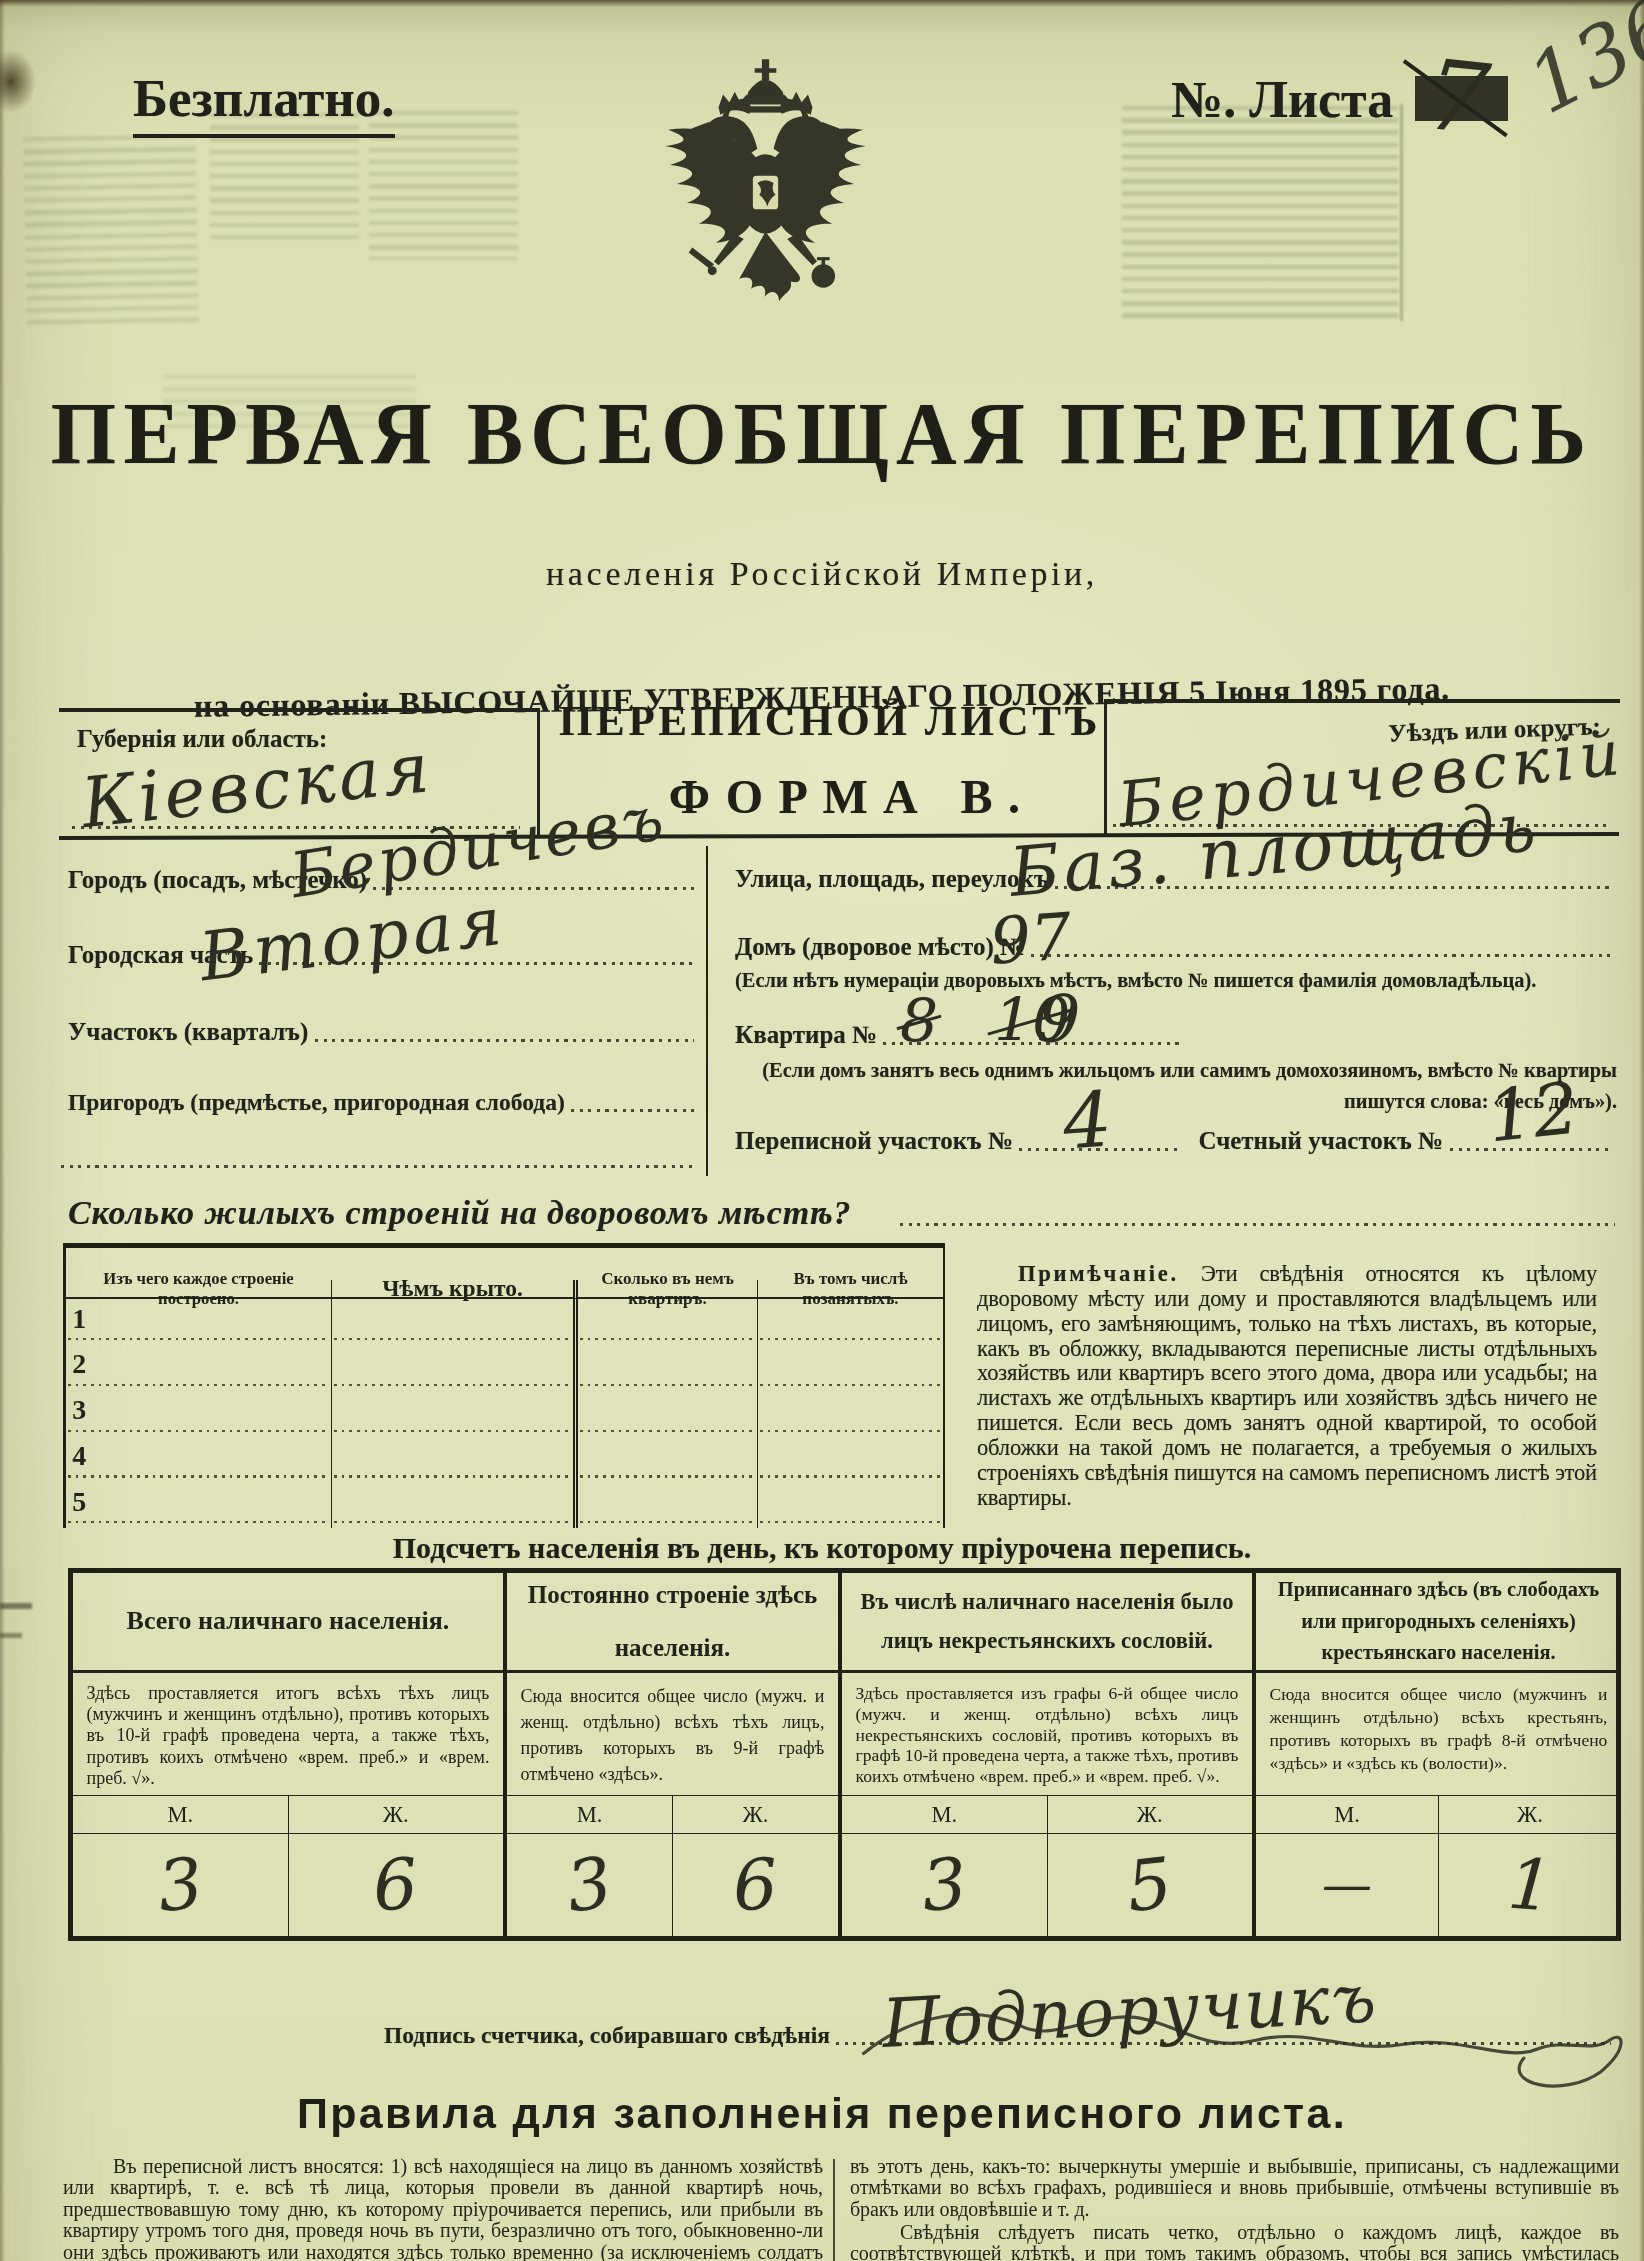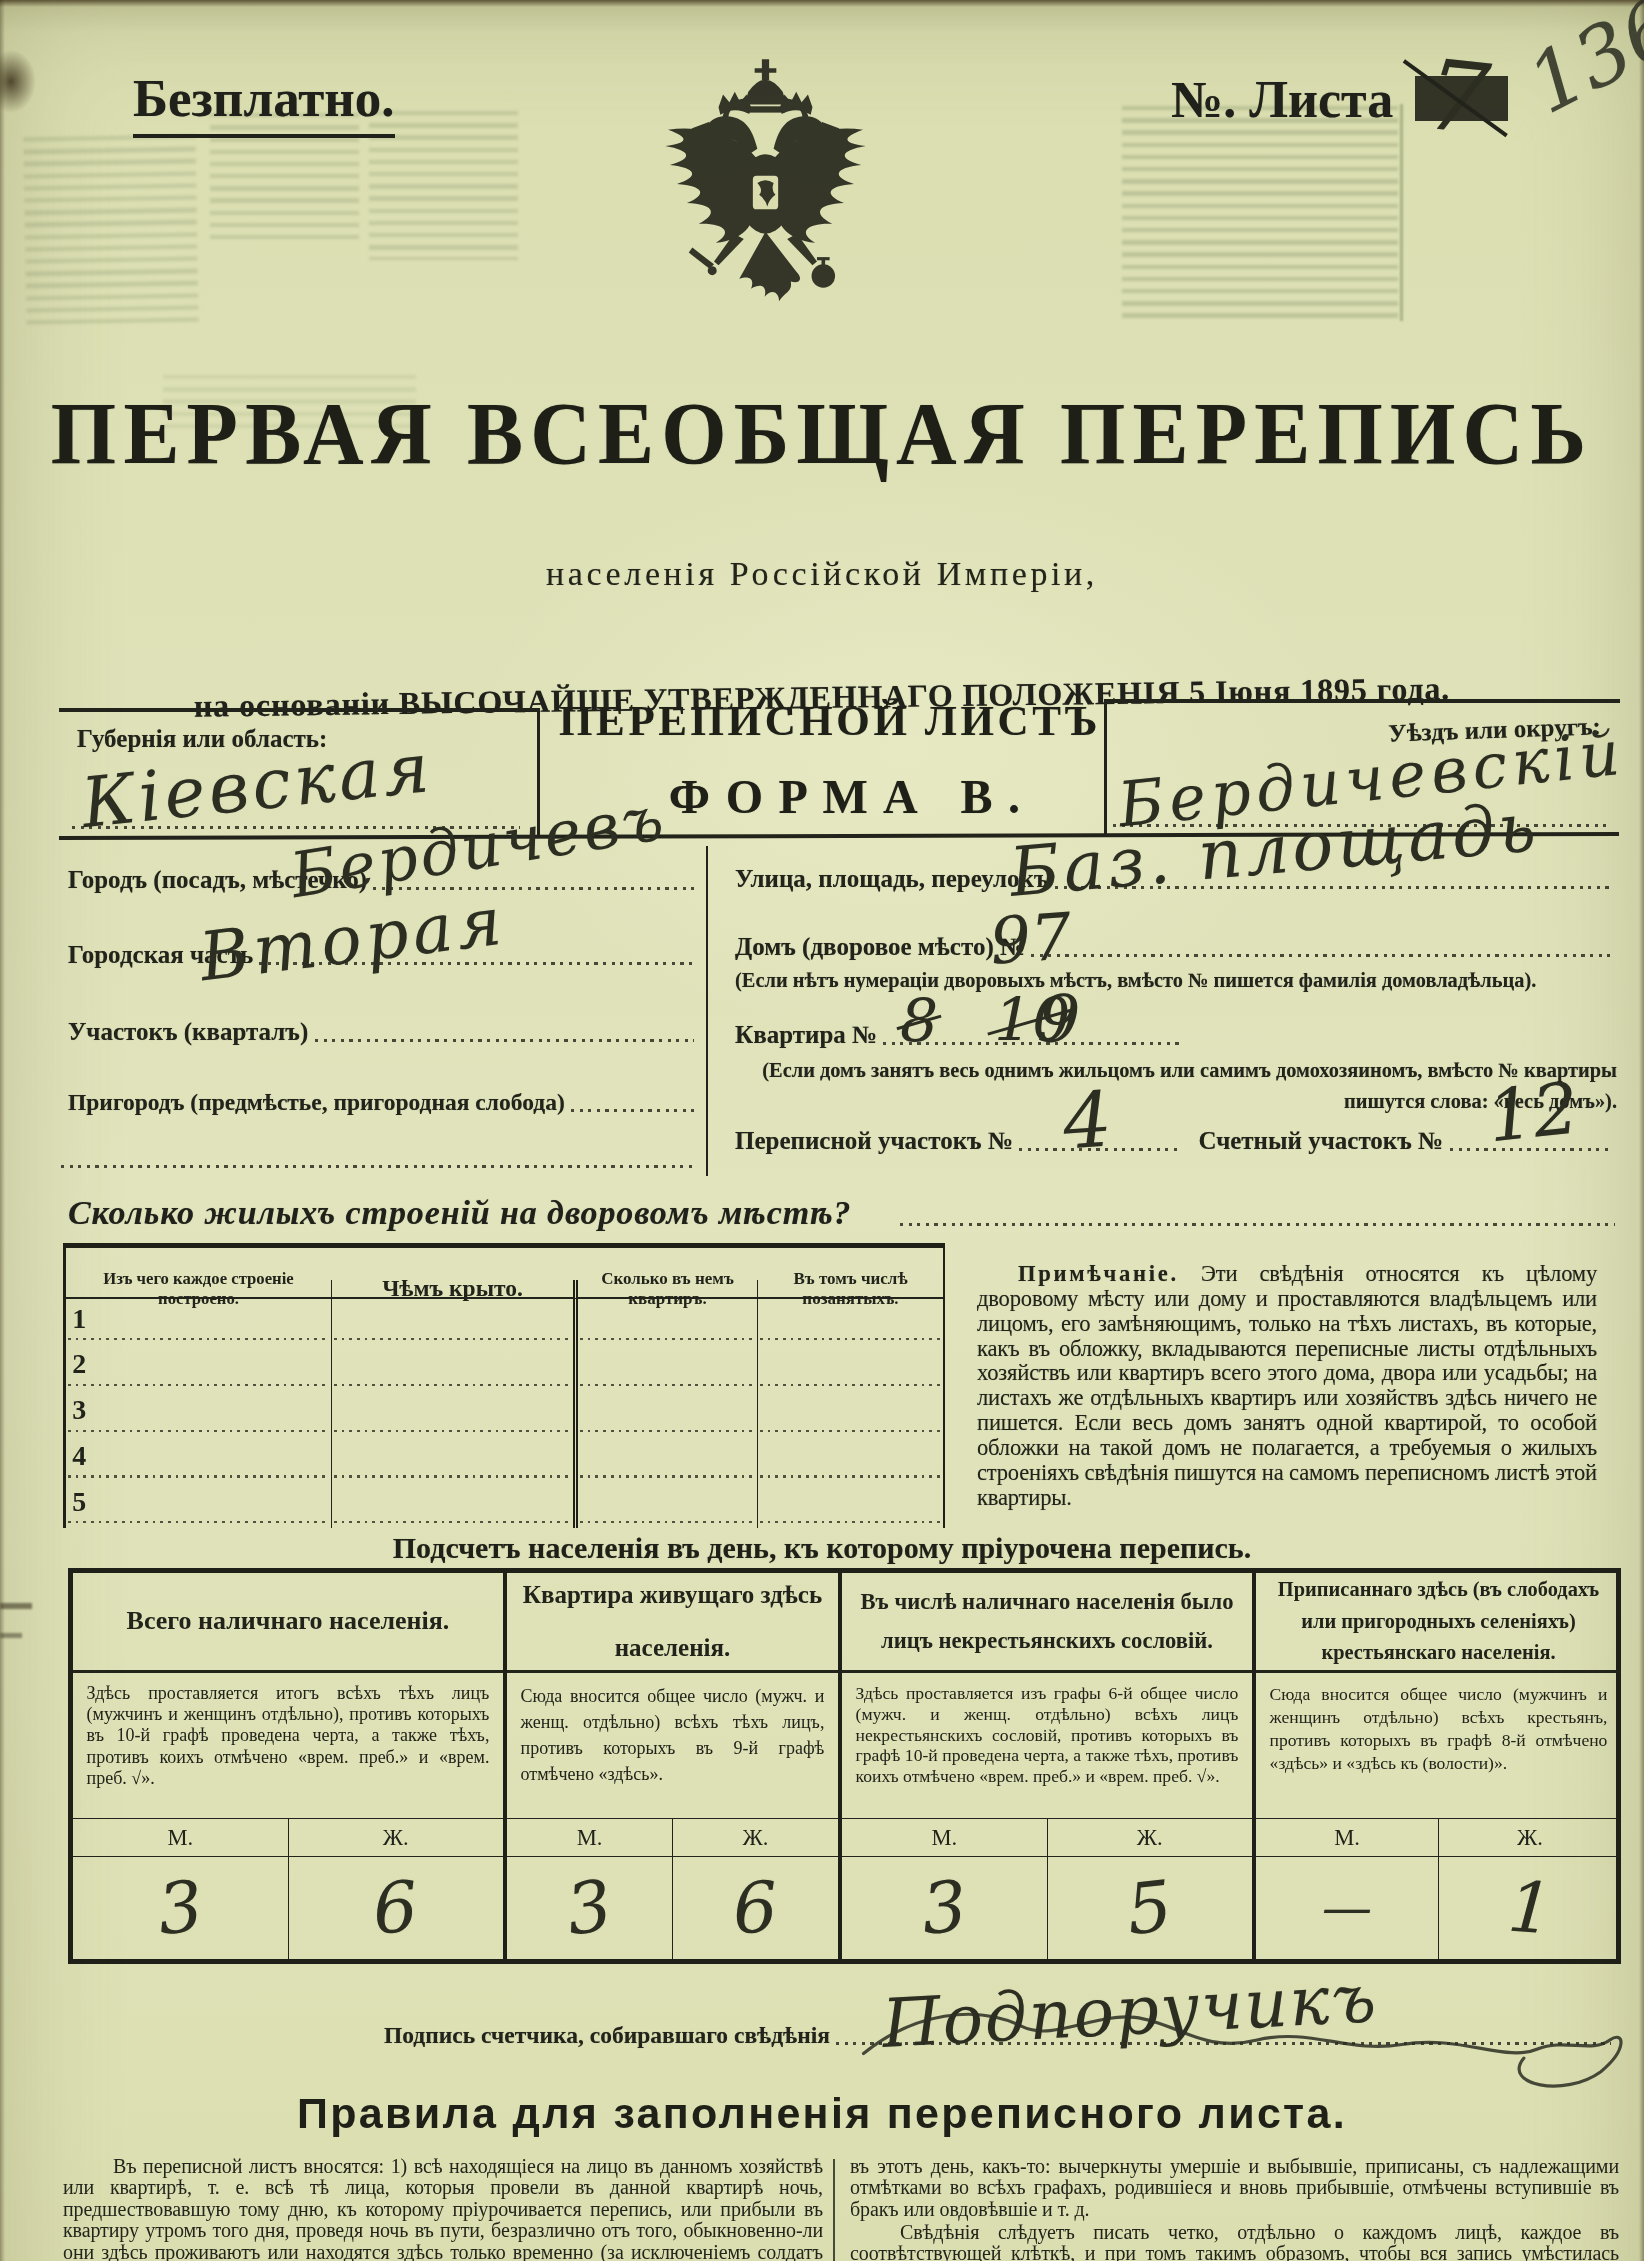--- a/index.html
+++ b/index.html
@@ -41,21 +41,21 @@
   .btable .bc .rn{position:absolute;left:6.3px;top:3.6px;font-size:28px;font-weight:bold;color:#22231a;}
   .btable .bc::after{content:"";position:absolute;left:1.8px;right:1.8px;bottom:4.5px;height:2.3px;
      background:repeating-linear-gradient(90deg, rgba(32,33,23,.75) 0 2.7px, rgba(0,0,0,0) 2.7px 7.7px);}
   
   .ttable{position:absolute;left:68px;top:1568px;width:1553px;box-sizing:border-box;
      border:5.4px solid #1f2017;display:grid;grid-template-columns:430px 335px 414px 369px;}
   .tgroup{box-sizing:border-box;display:flex;flex-direction:column;}
   .tgroup + .tgroup{border-left:4.1px solid #1f2017;}
   .tg-h{height:100px;box-sizing:border-box;border-bottom:3.2px solid #22231a;display:flex;align-items:center;
      justify-content:center;text-align:center;font-weight:bold;color:#22231a;padding:2.7px 11.8px;}
-  .tg-d{height:146px;box-sizing:border-box;border-bottom:1.8px solid #22231a;color:#22231a;
+  .tg-d{height:123px;box-sizing:border-box;border-bottom:1.8px solid #22231a;color:#22231a;
      padding:10px 13.6px 0 13.6px;text-align:justify;}
   .tg-mf{height:38px;box-sizing:border-box;border-bottom:1.8px solid #22231a;display:flex;}
   .tg-v{height:102px;display:flex;}
   .mfcell{flex:1;display:flex;align-items:center;justify-content:center;font-size:22.6px;color:#22231a;}
   .mfcell + .mfcell, .vcell + .vcell{border-left:1.8px solid #22231a;}
   .vcell{flex:1;display:flex;align-items:center;justify-content:center;box-sizing:border-box;}
   .vcell .hand{font-size:70px;}
   
   .rcol{position:absolute;top:2156px;font-size:20px;line-height:1.07;letter-spacing:-0.1px;
      text-align:justify;color:#23241b;}
@@ -291,21 +291,21 @@
         <div class="vcell">
             <span class="hand" style="transform:rotate(-6deg);">3</span>
           </div>
         <div class="vcell">
             <span class="hand" style="transform:rotate(-4deg);">6</span>
           </div>
       </div>
     </div>
     <div class="tgroup">
       <div class="tg-h" style="font-size:25px;line-height:2.1;">
-          <span>Квартира живущаго здѣсь населенія.</span>
+          <span>Постоянно строеніе здѣсь населенія.</span>
         </div>
       <div class="tg-d" style="font-size:18px;line-height:1.45;"><span>Сюда вносится общее число (мужч. и женщ. отдѣльно) всѣхъ тѣхъ лицъ, противъ которыхъ въ 9-й графѣ отмѣчено «здѣсь».</span></div>
       <div class="tg-mf">
         <div class="mfcell">
             <span>М.</span>
           </div>
         <div class="mfcell">
             <span>Ж.</span>
           </div>
       </div>

